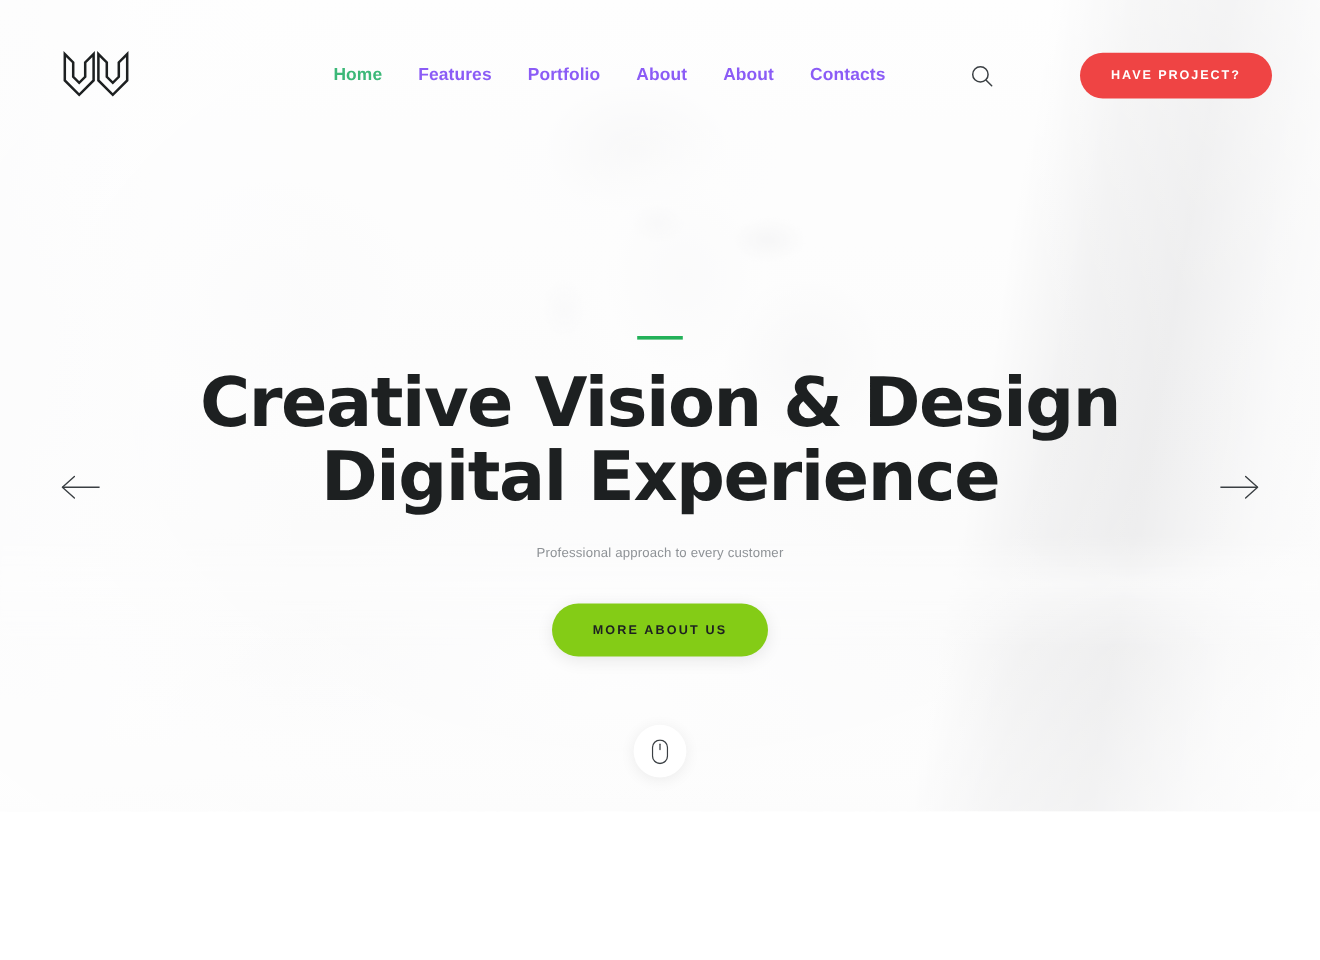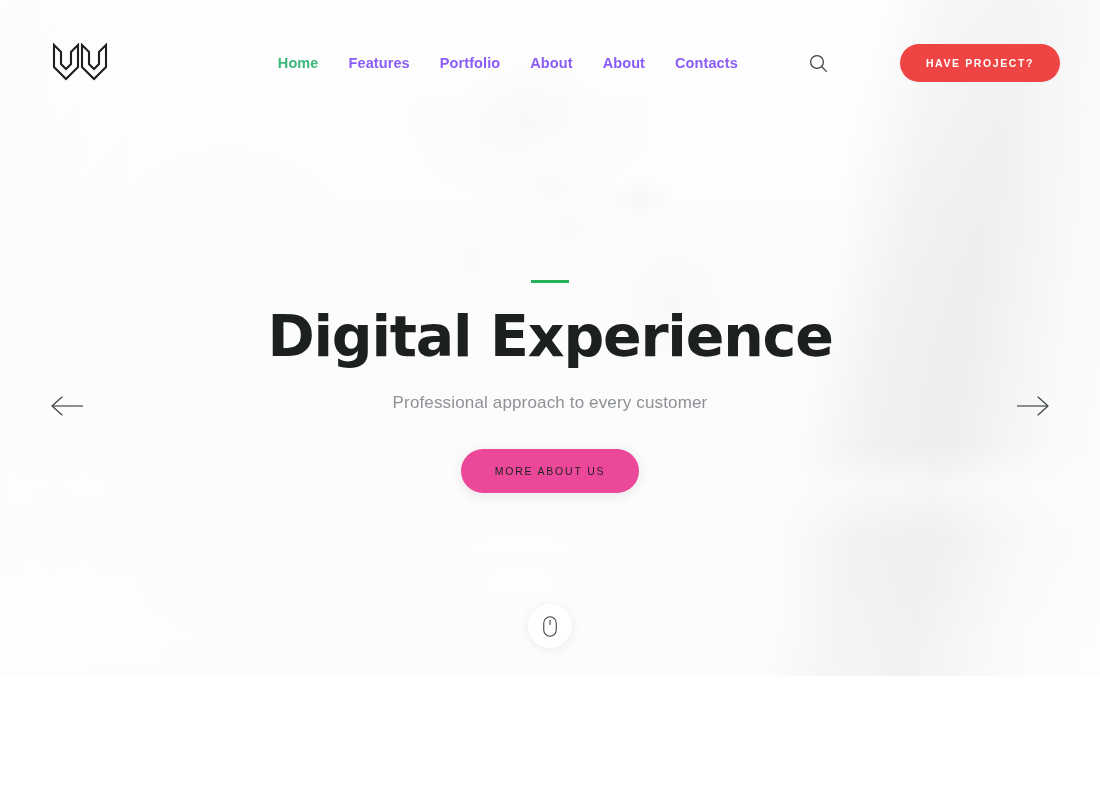--- a/index.html
+++ b/index.html
@@ -135,33 +135,33 @@
     font-size:57px; font-weight:bold;
     line-height:1.09;
     letter-spacing:-1.2px;
     color:#1d2021;
     text-align:center;
     max-width:900px;
   }
   .headline .line { display:block; }
   .subtitle {
     margin-top:26px;
-    font-size:17px;
+    font-size:11px;
     color:#8e9296;
     letter-spacing:.15px;
     text-align:center;
   }
   .more-btn {
     margin-top:36px;
     height:44px; padding:0 34px;
     display:flex; align-items:center; justify-content:center;
     border:none; border-radius:22px;
-    background:#ec4899; color:#1d2021;
+    background:#84cc16; color:#1d2021;
     font-family:"Liberation Sans", sans-serif;
-    font-size:10.5px; font-weight:normal; letter-spacing:1.8px;
+    font-size:10.5px; font-weight:bold; letter-spacing:1.8px;
     box-shadow:0 3px 14px rgba(0,0,0,.09);
     cursor:pointer; white-space:nowrap;
   }
 
   
   .arrow {
     position:absolute; top:386px;
     width:44px; height:40px;
     background:none; border:none; cursor:pointer;
     display:flex; align-items:center; justify-content:center;
@@ -217,20 +217,21 @@
       </button>
 
       <button class="cta-pill">HAVE PROJECT?</button>
     </nav>
   </header>
 
   <div class="hero-center">
     <div class="accent-line"></div>
 
     <h1 class="headline">
+      <span class="line">Creative Vision &amp; Design</span>
       <span class="line">Digital Experience</span>
     </h1>
 
     <p class="subtitle">Professional approach to every customer</p>
 
     <button class="more-btn">MORE ABOUT US</button>
   </div>
 
   <button class="arrow arrow-prev">
     <svg width="34" height="22" viewBox="0 0 34 22" fill="none">

